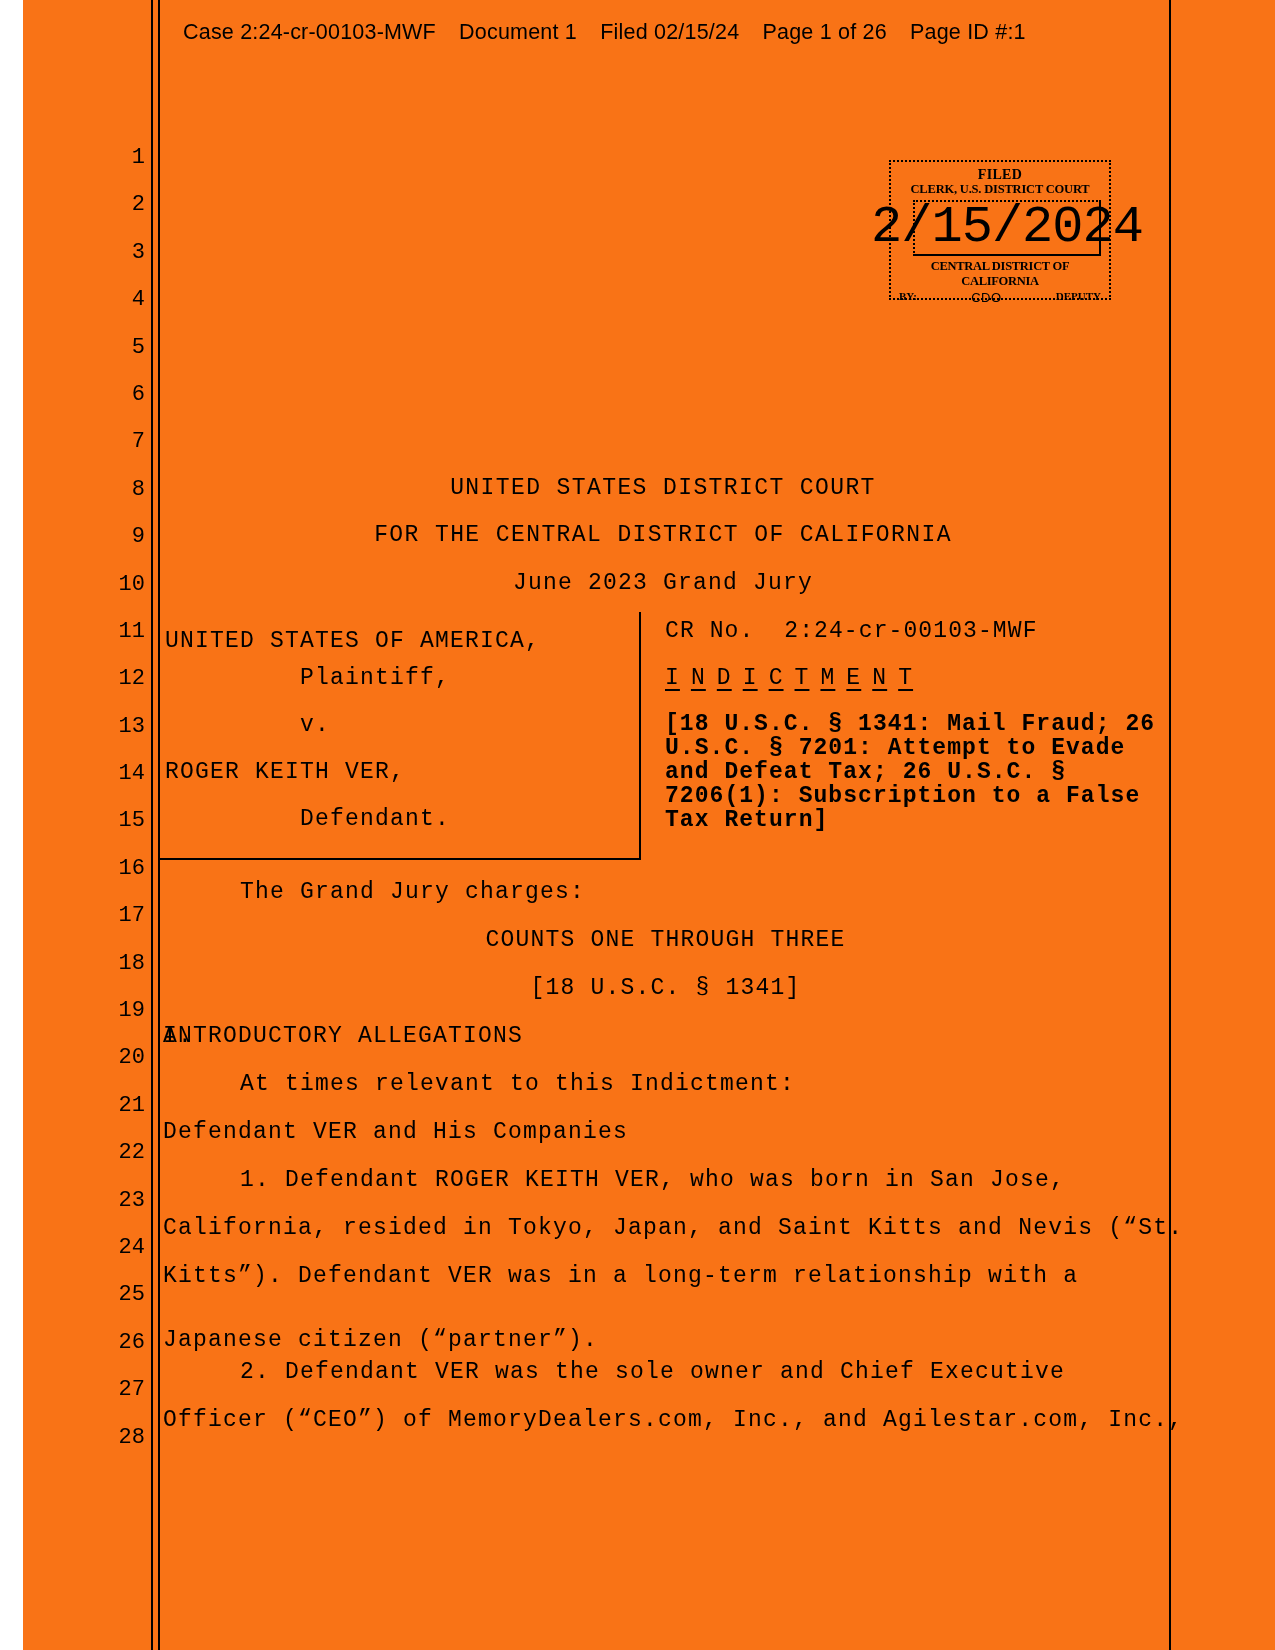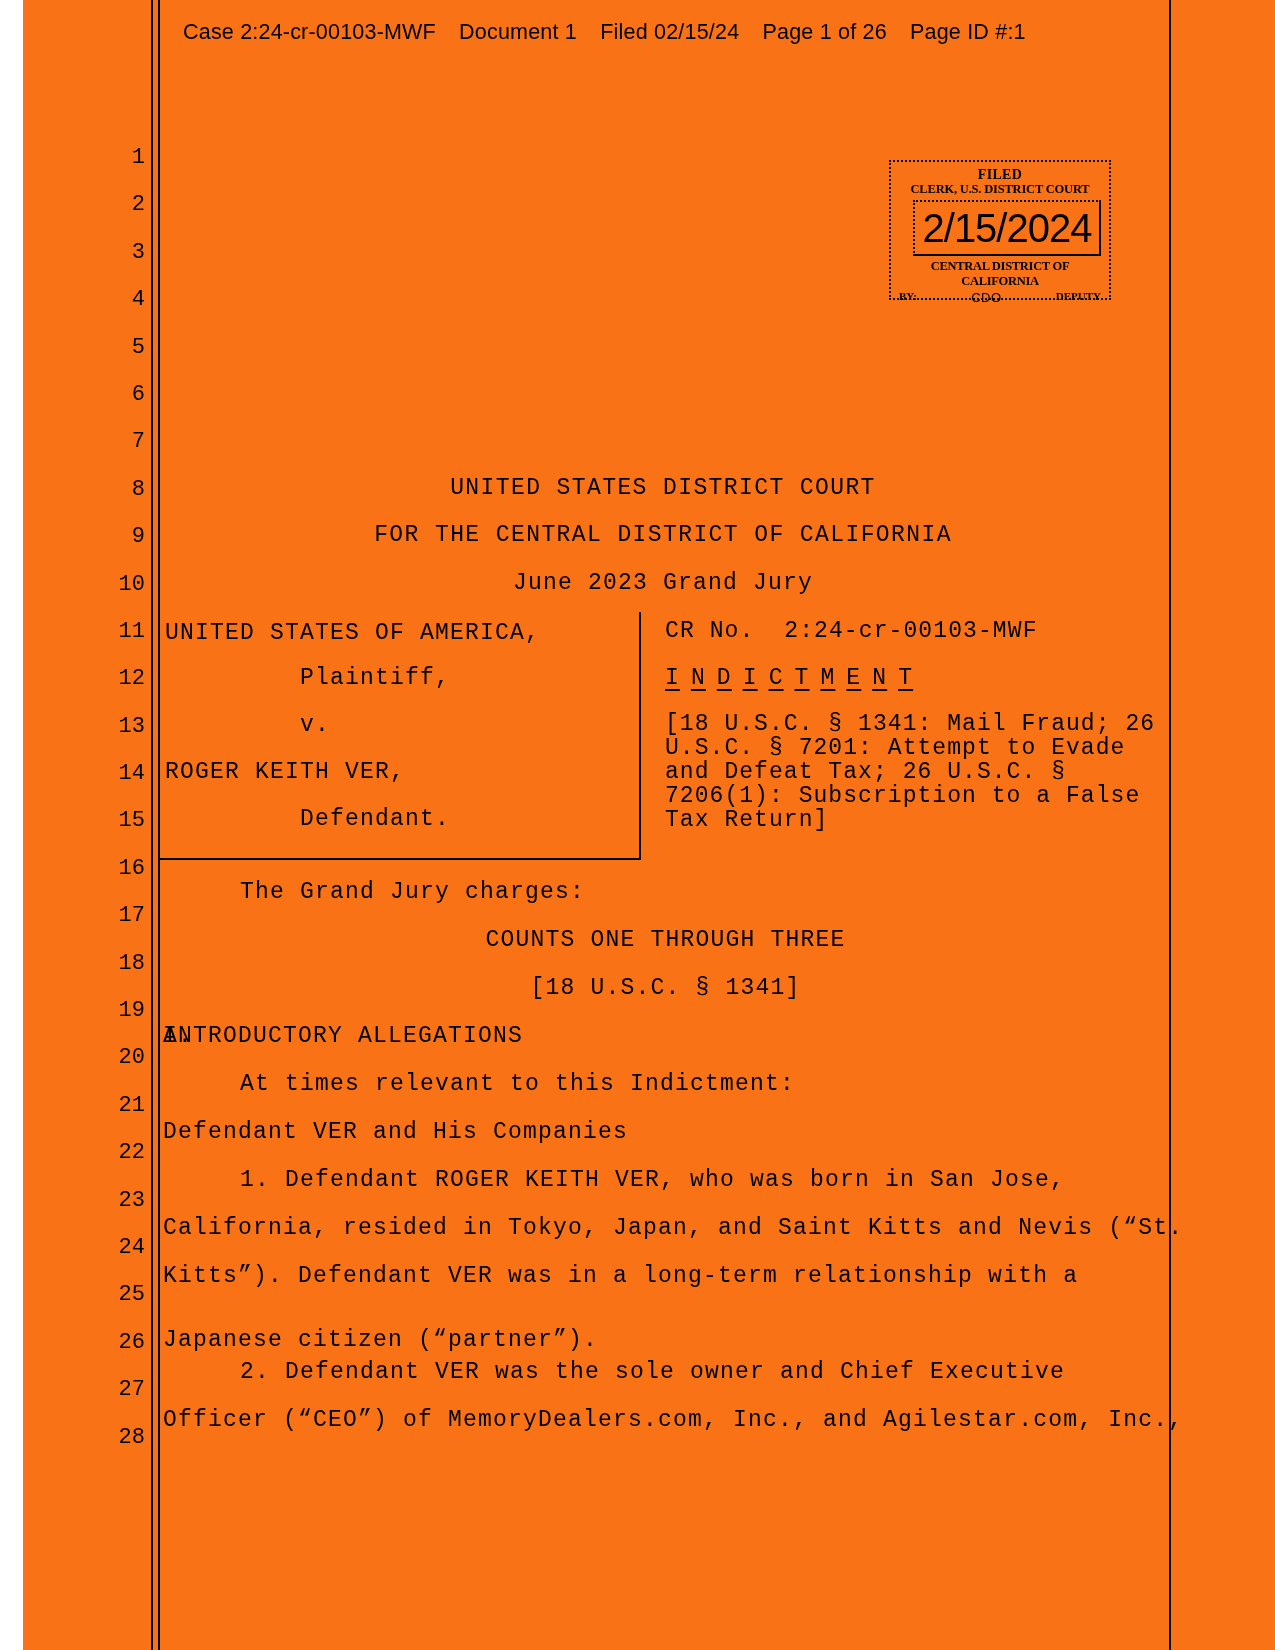--- a/index.html
+++ b/index.html
@@ -101,22 +101,22 @@
     margin: 3px 8px 0 22px;
     border: 2px solid #000;
     border-left-style: dotted;
     border-top-style: dotted;
     height: 52px;
     display: flex;
     align-items: center;
     justify-content: center;
   }
   .filed-date {
-    font-family: Liberation Sans, sans-serif;
-    font-size: 40px;
+    font-family: Liberation Mono, monospace;
+    font-size: 52px;
     line-height: 40px;
     letter-spacing: -1px;
   }
   .filed-district {
     font-size: 12.5px;
     font-weight: bold;
     letter-spacing: -0.3px;
     margin-top: 3px;
   }
   .filed-bottom {
@@ -193,21 +193,21 @@
     margin-right: 11px;
   }
   #statutes {
     position: absolute;
     top: 100px;
     font-size: 23px;
     line-height: 24px;
     letter-spacing: 1.05px;
     width: 500px;
   }
-  #statutes div { white-space: nowrap; }
+  #statutes div { white-space: nowrap; font-weight: bold; }
 
   
   .body-text {
     position: absolute;
     left: 140px;
     width: 1005px;
     font-size: 23px;
     letter-spacing: 1.2px;
   }
   .body-text .ln {
@@ -284,21 +284,21 @@
       <span>DEPUTY</span>
     </div>
   </div>
 
   <div class="court-block" id="court-dist">FOR THE CENTRAL DISTRICT OF CALIFORNIA</div>
   <div class="court-block" id="court-name">UNITED STATES DISTRICT COURT</div>
   <div class="court-block" id="grand-jury">June 2023 Grand Jury</div>
 
   <div class="caption">
     <div class="caption-left">
-      <div class="cl" style="top:8px;font-family:Liberation Mono, monospace;">UNITED STATES OF AMERICA,</div>
+      <div class="cl" style="top:16px;font-family:Liberation Mono, monospace;">UNITED STATES OF AMERICA,</div>
       <div class="cl indent" style="top:53px;">Plaintiff,</div>
       <div class="cl indent" style="top:100px;">v.</div>
       <div class="cl" style="top:147px;">ROGER KEITH VER,</div>
       <div class="cl indent" style="top:194px;">Defendant.</div>
     </div>
 
     <div class="caption-right">
       <div class="cr-line" id="cr-no">
         <span>CR No.</span><span>&nbsp;&nbsp;</span><span>2:24-cr-00103-MWF</span>
       </div>

